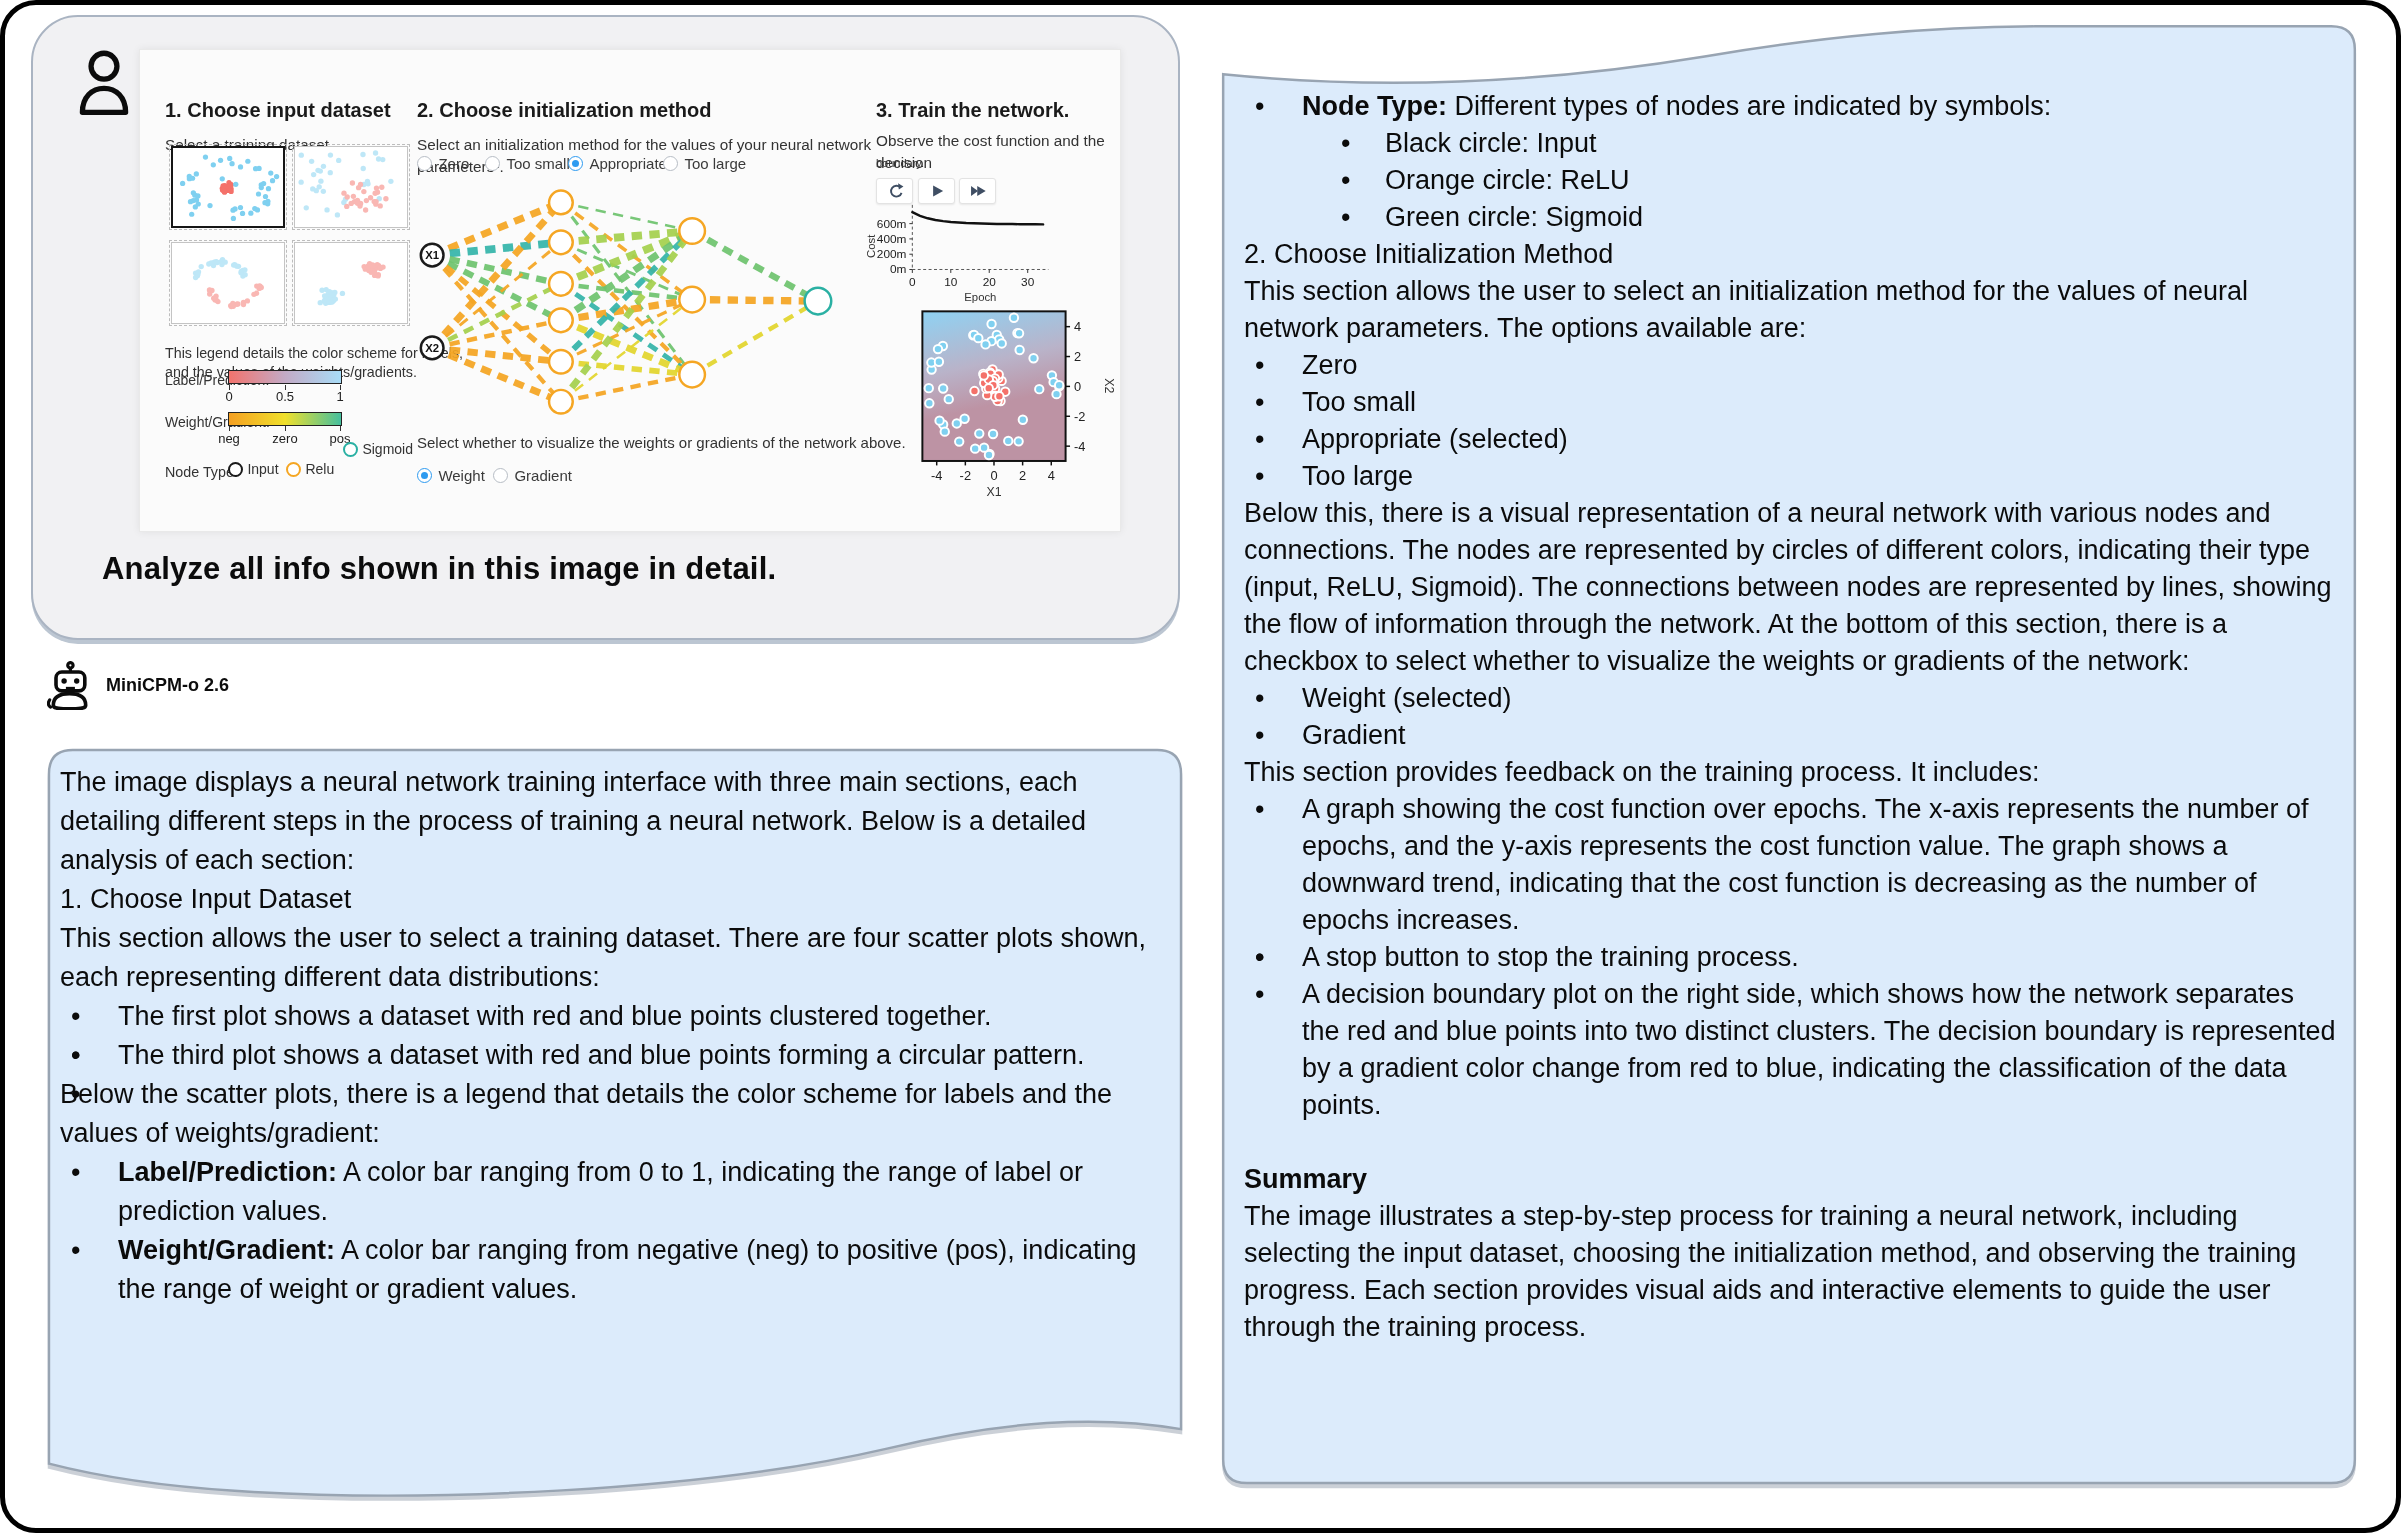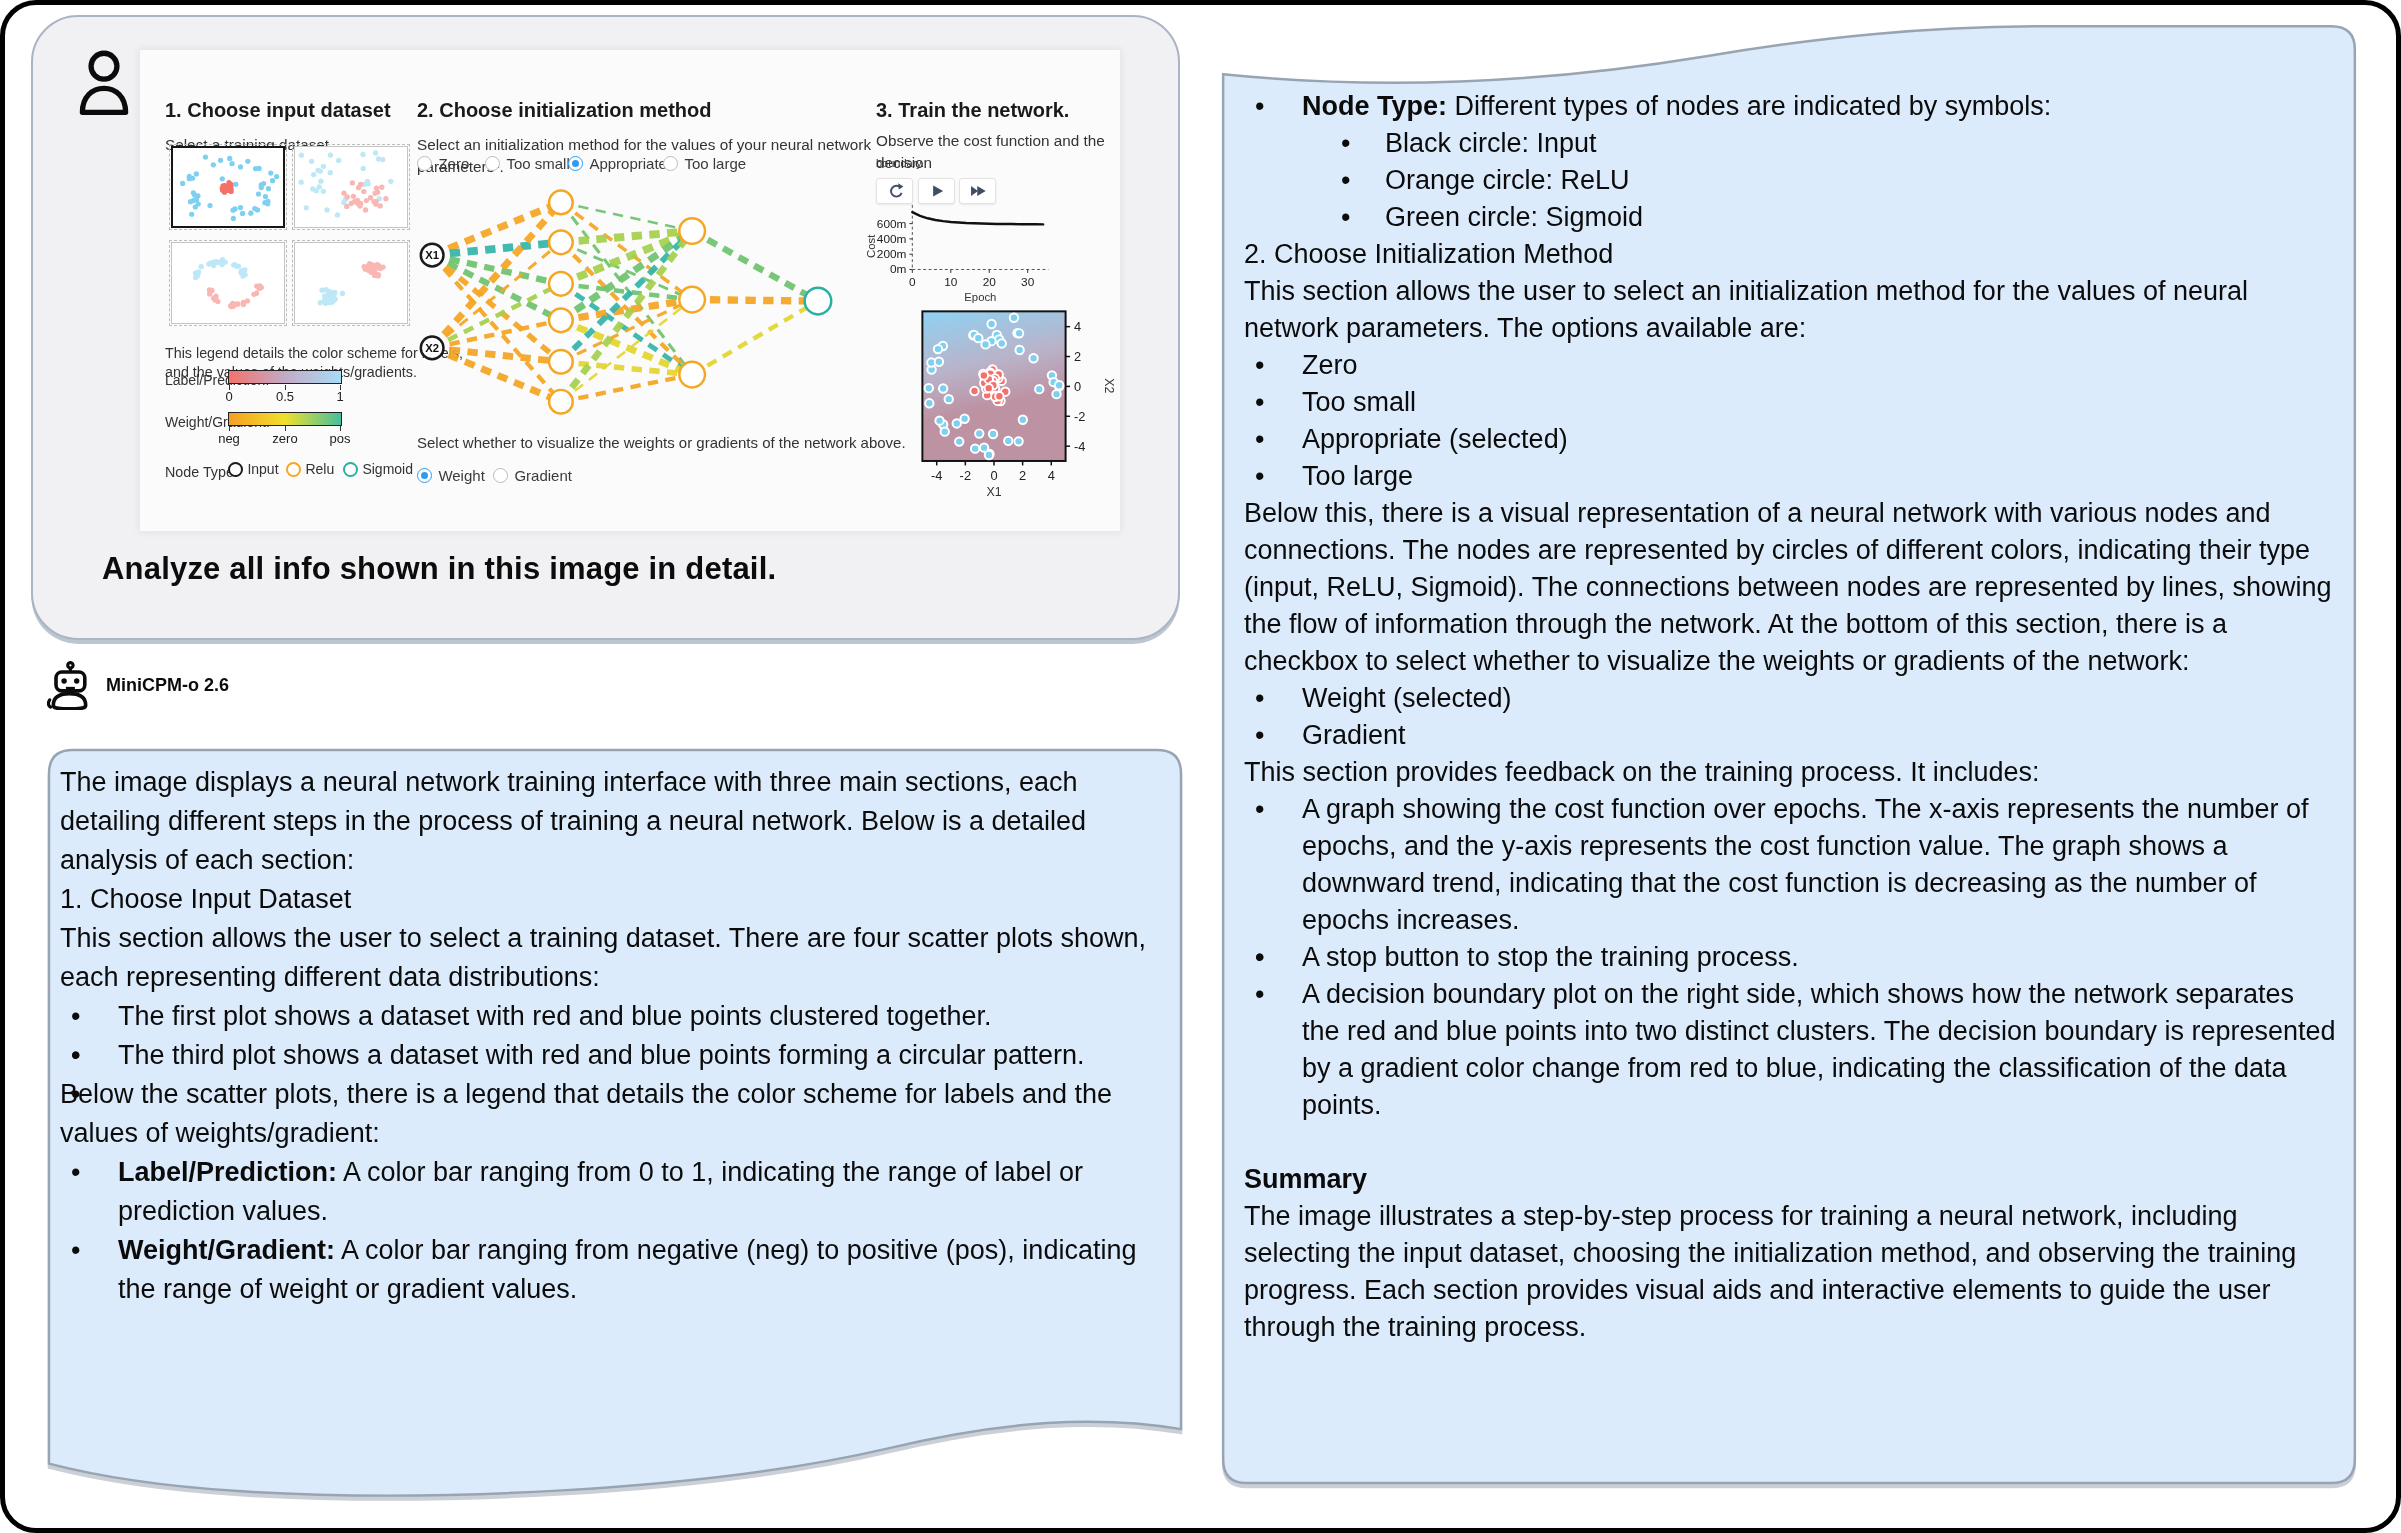--- a/index.html
+++ b/index.html
@@ -357,21 +357,21 @@
       <div class="lg-label" style="left:25px;top:414px;font-size:14.3px;">Node Type:</div>
       <div id="ntRow">
           <div class="nt-item" style="left: 88px; top: 411px;">
             <span class="nt-circ" style="border-color: rgb(27, 27, 27);"></span>
             <span class="nt-lab">Input</span>
           </div>
           <div class="nt-item" style="left: 146px; top: 411px;">
             <span class="nt-circ" style="border-color: rgb(245, 166, 35);"></span>
             <span class="nt-lab">Relu</span>
           </div>
-          <div class="nt-item" style="left: 203px; top: 411px;">
+          <div class="nt-item" style="left: 203px; top: 391px;">
             <span class="nt-circ" style="border-color: rgb(42, 176, 163);"></span>
             <span class="nt-lab">Sigmoid</span>
           </div>
         </div>
 
       <div class="sec-title" style="left:277px;top:49px;">2. Choose initialization method</div>
       <div class="sec-sub" style="left:277px;top:84px;width:474px;">Select an initialization method for the values of your neural network parameters¹.</div>
       <div id="initRadios">
           <div class="radio" style="left: 277px; top: 105px;">
             <span class="rcirc"></span>

